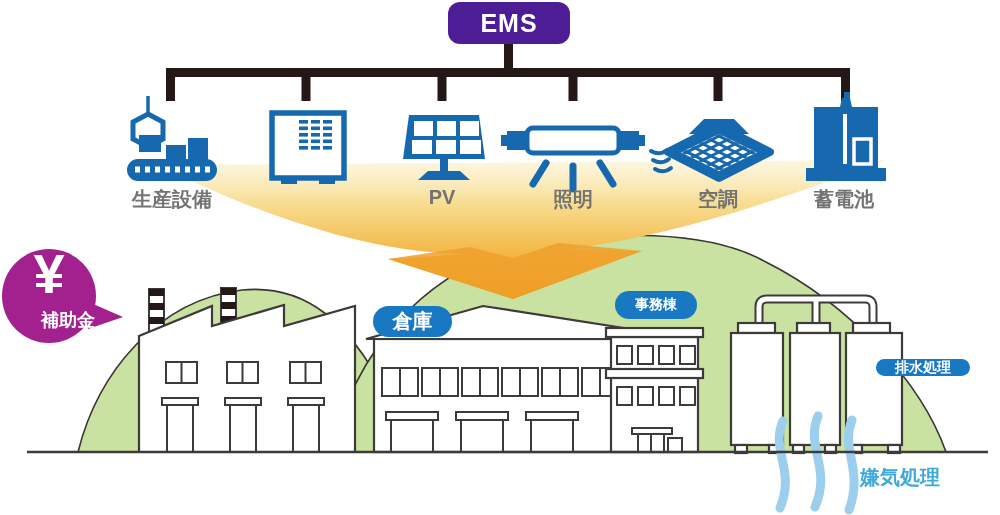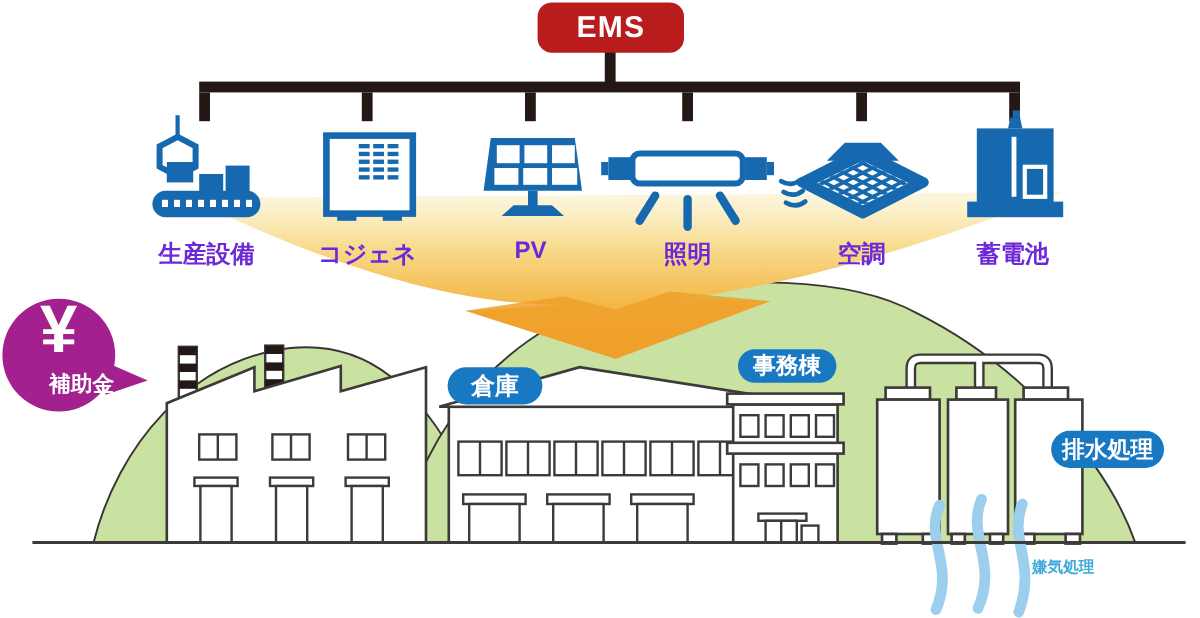--- a/index.html
+++ b/index.html
@@ -3,41 +3,41 @@
 <meta charset="utf-8">
 <style>
   html,body{margin:0;padding:0;background:#fff;}
   .stage{
     position:relative;width:1000px;height:515px;overflow:hidden;background:#fff;
     font-family:"Liberation Sans","DejaVu Sans",sans-serif;
   }
   .stage svg{position:absolute;left:0;top:0;}
   .ems-box{
     position:absolute;left:448px;top:2px;width:122px;height:42px;
-    background:#b91c1c;border-radius:12px;color:#fff;font-weight:bold;
+    background:#4c1d95;border-radius:12px;color:#fff;font-weight:bold;
     font-size:25px;letter-spacing:1px;display:flex;align-items:center;justify-content:center;
   }
   .dev-label{
-    position:absolute;top:198px;transform:translateX(-50%);
-    color:#6d28d9;font-weight:bold;font-size:20px;
+    position:absolute;top:186px;transform:translateX(-50%);
+    color:#737373;font-weight:bold;font-size:20px;
   }
   .pill{
     position:absolute;background:#1878C2;color:#fff;font-weight:bold;
-    font-size:19px;border-radius:16px;display:flex;align-items:center;justify-content:center;
+    font-size:14px;border-radius:16px;display:flex;align-items:center;justify-content:center;
   }
   .yen{
     position:absolute;left:49px;top:246px;transform:translateX(-50%);
     color:#fff;font-weight:bold;font-size:56px;line-height:1;
   }
   .subsidy-label{
     position:absolute;left:49px;top:308px;transform:translateX(-50%);
     color:#fff;font-weight:bold;font-size:18px;margin-left:19px;
   }
   .anaerobic-label{
-    position:absolute;left:860px;top:464px;color:#3FA9DC;font-weight:bold;font-size:13px;
+    position:absolute;left:860px;top:464px;color:#3FA9DC;font-weight:bold;font-size:20px;
   }
 </style>
 </head>
 <body>
 
 <div class="stage">
 
   <svg width="1000" height="515" viewBox="0 0 1000 515">
     <defs>
       <linearGradient id="funnelGrad" x1="0" y1="160" x2="0" y2="300" gradientUnits="userSpaceOnUse">
@@ -295,34 +295,33 @@
     </g>
 
     <line x1="27" y1="452" x2="988" y2="452" stroke="#3E3A39" stroke-width="2.5"></line>
   </svg>
 
   <div class="ems-box">
     <span>EMS</span>
   </div>
 
   <div class="dev-label" style="left:172px">生産設備</div>
-  <div class="dev-label" style="left:306px">コジェネ</div>
   <div class="dev-label" style="left:442px">PV</div>
   <div class="dev-label" style="left:573px">照明</div>
   <div class="dev-label" style="left:718px">空調</div>
   <div class="dev-label" style="left:844px">蓄電池</div>
 
   <div class="yen">¥</div>
   <div class="subsidy-label">補助金</div>
 
   <div class="pill" style="left:373px;top:306px;width:79px;height:31px;font-size:20px;">
     <span>倉庫</span>
   </div>
   <div class="pill" style="left:615px;top:291px;width:82px;height:28px;">
     <span>事務棟</span>
   </div>
-  <div class="pill" style="left:876px;top:359px;width:94px;height:31px;">
+  <div class="pill" style="left:876px;top:359px;width:94px;height:17px;">
     <span>排水処理</span>
   </div>
 
   <div class="anaerobic-label">嫌気処理</div>
 
 </div>
 
 </body></html>

